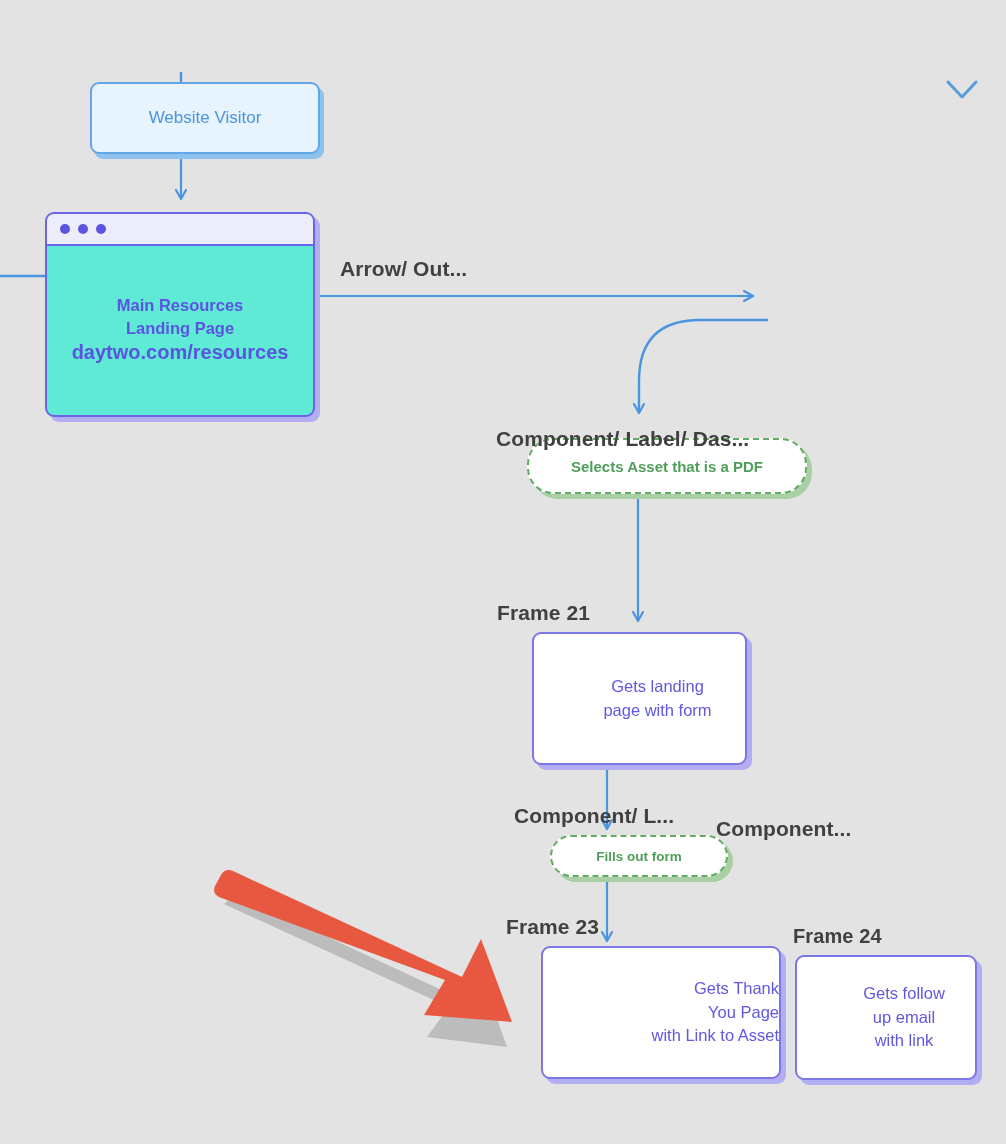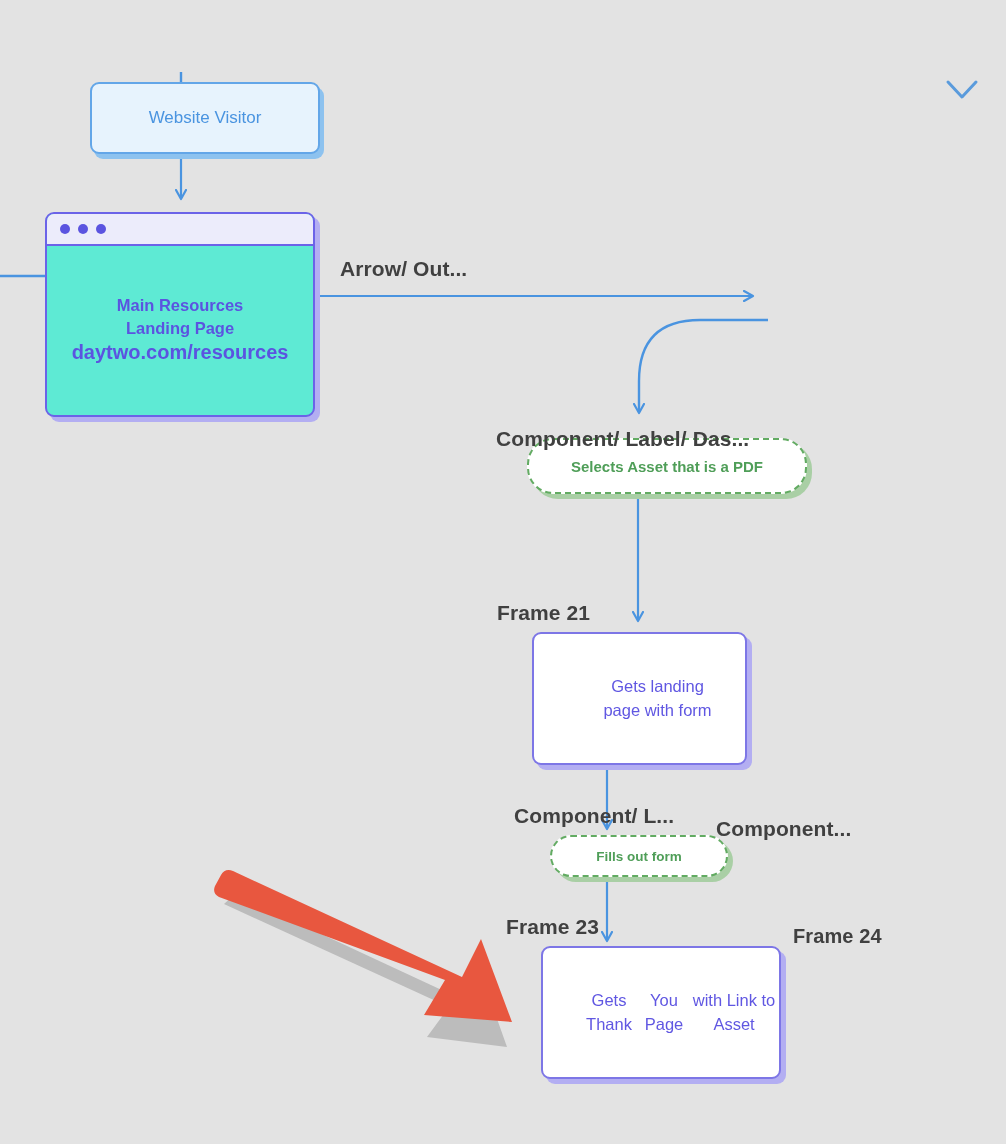--- a/index.html
+++ b/index.html
@@ -216,26 +216,31 @@
 
   <div class="node frame-box" style="left:497px; top:632px; width:215px; height:133px; flex-direction:column;">
     <div>Gets landing</div>
     <div>page with form</div>
   </div>
 
   <div class="node pill small" style="left:515px; top:835px; width:178px; height:42px;">
     <span>Fills out form</span>
   </div>
 
-  <div class="node frame-box" style="left:506px; top:946px; width:240px; height:133px; flex-direction:row;">
+  <div class="node frame-box" style="left:506px; top:946px; width:240px; height:133px; flex-direction:column;align-items:flex-end;">
     <div>Gets Thank</div>
     <div>You Page</div>
     <div>with Link to Asset</div>
   </div>
 
+  <div class="node frame-box" style="left:760px; top:955px; width:182px; height:125px; flex-direction:column;">
+    <div>Gets follow</div>
+    <div>up email</div>
+    <div>with link</div>
+  </div>
 
   <div class="caption" style="left:340px; top:257px;">Arrow/ Out...</div>
 
   <div class="caption" style="left:496px; top:403px;margin-top:24px;">Component/ Label/ Das...</div>
 
   <div class="caption" style="left:497px; top:601px;">Frame 21</div>
 
   <div class="caption" style="left:514px; top:804px;">Component/ L...</div>
 
   <div class="caption" style="left:716px; top:817px;">Component...</div>

